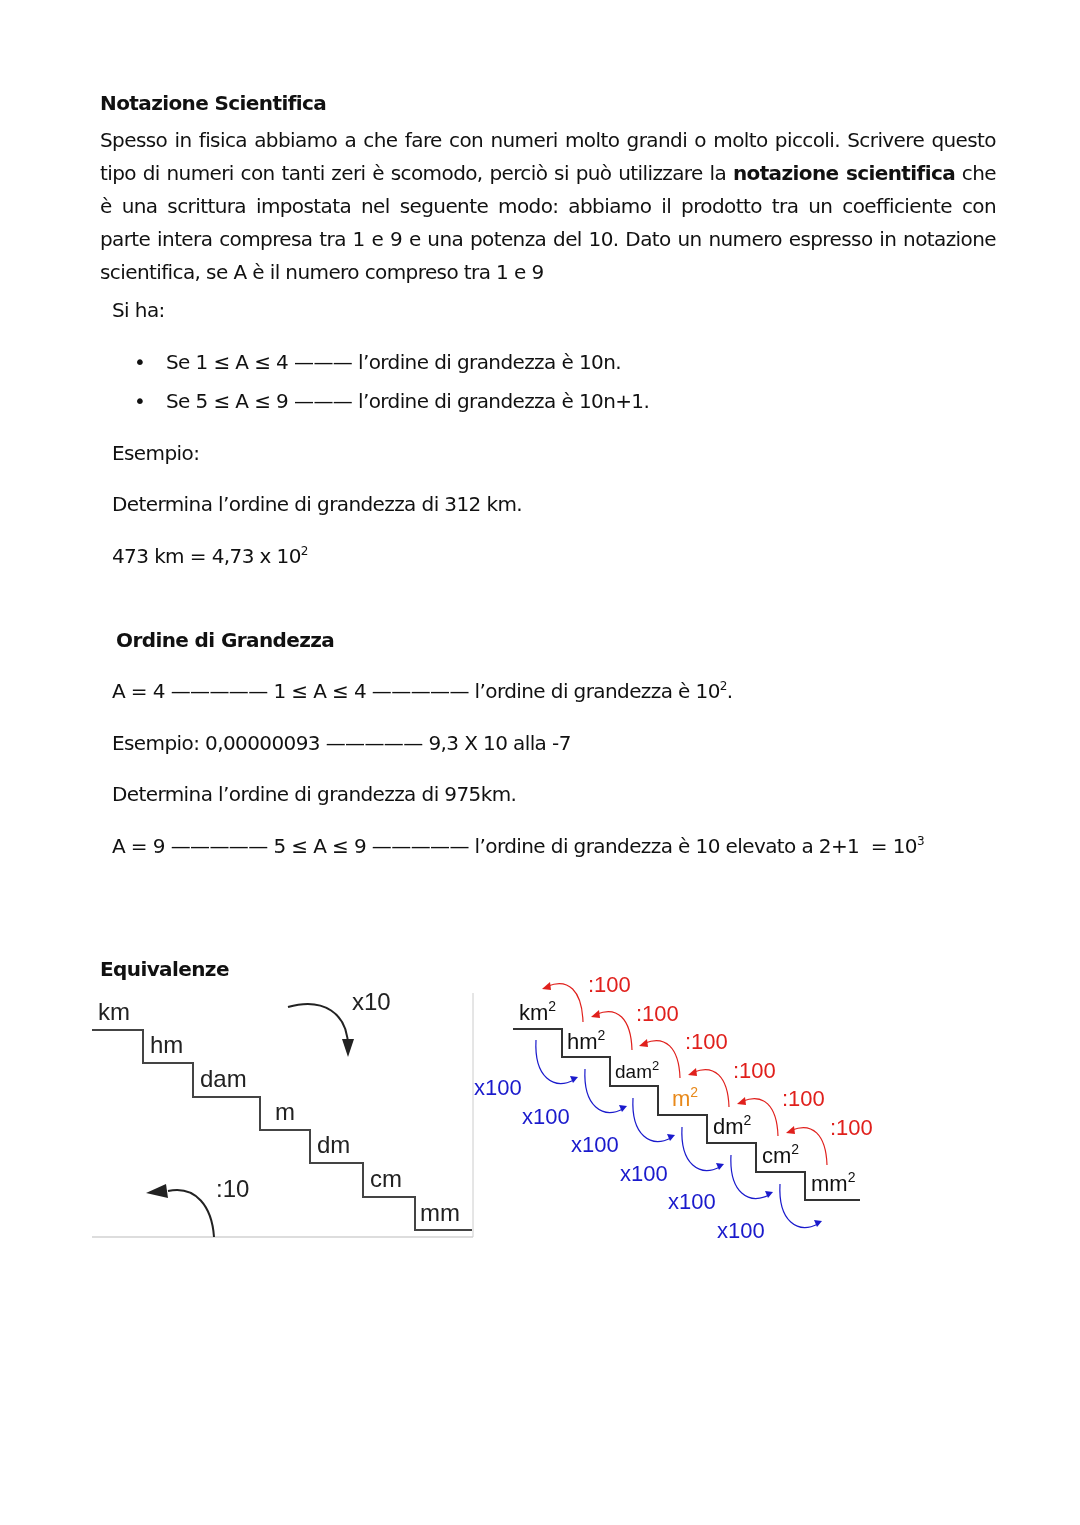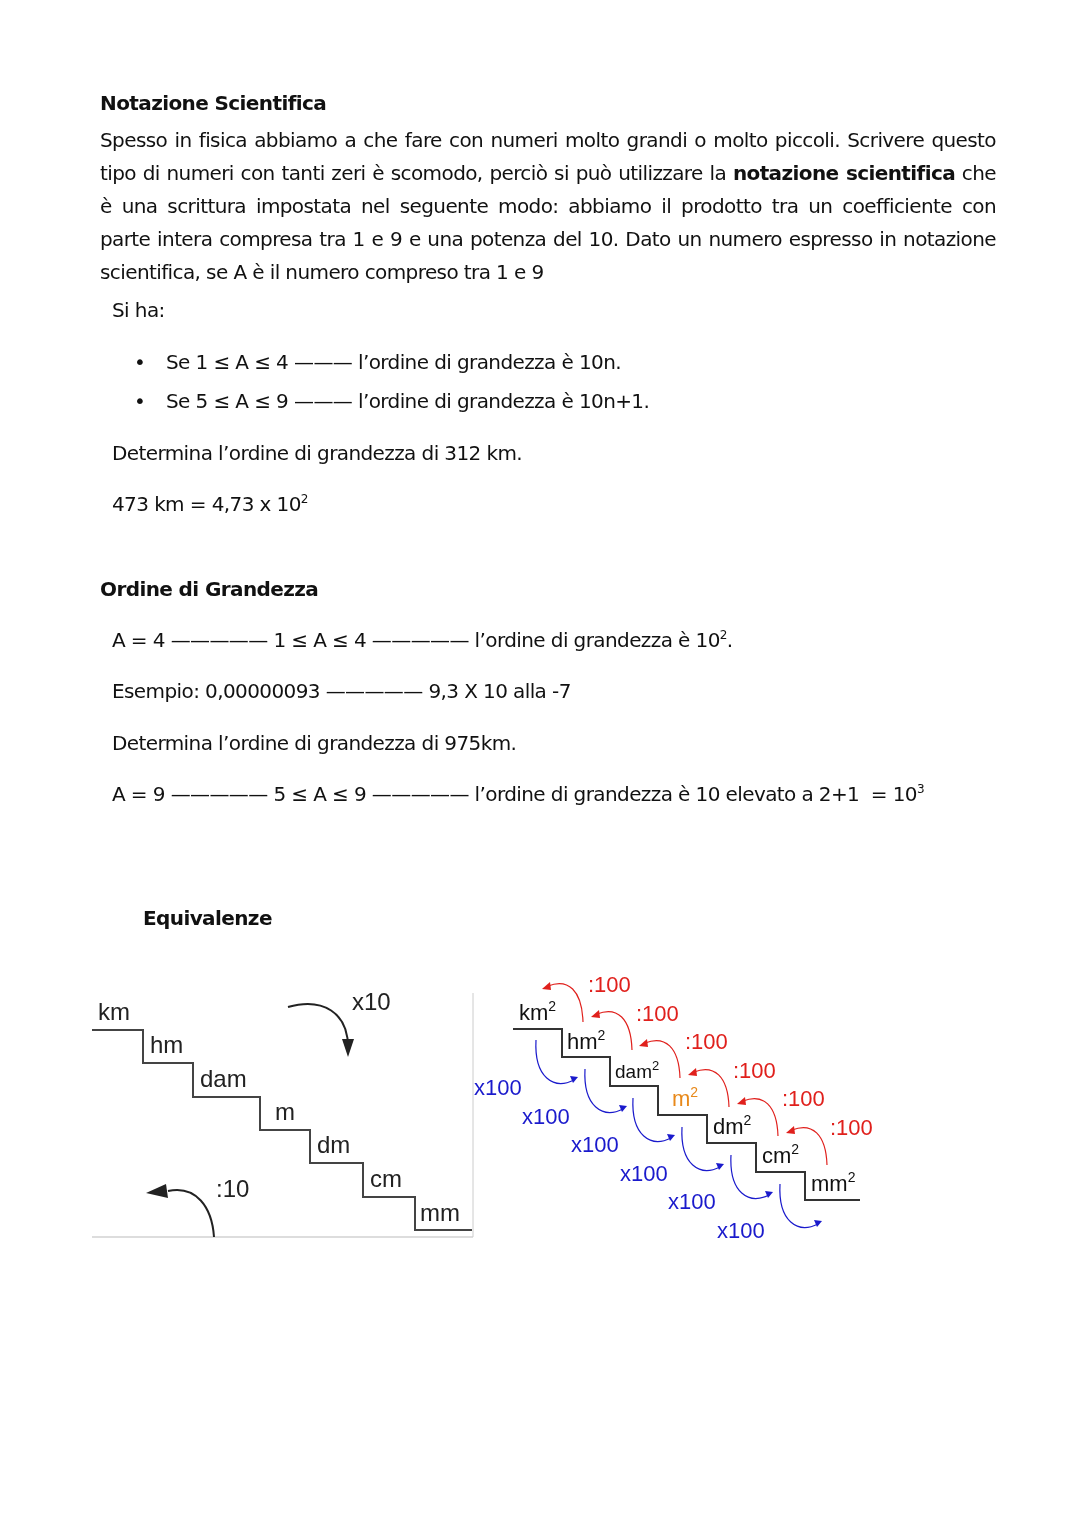--- a/index.html
+++ b/index.html
@@ -20,30 +20,31 @@
 </style>
 </head>
 <body>
 
 <div class="doc">
   <p class="h">Notazione Scientifica</p>
   <p class="p" style="margin-top:4px;"><span>Spesso in fisica abbiamo a che fare con numeri molto grandi o molto piccoli. Scrivere questo tipo di numeri con tanti zeri è scomodo, perciò si può utilizzare la </span><span class="b">notazione scientifica</span><span> che è una scrittura impostata nel seguente modo: abbiamo il prodotto tra un coefficiente con parte intera compresa tra 1 e 9 e una potenza del 10. Dato un numero espresso in notazione scientifica, se A è il numero compreso tra 1 e 9</span></p>
   <p class="line" style="margin-top:2px;">Si ha:</p>
   <p class="bul"><span class="dot">•</span><span class="txt">Se 1 ≤ A ≤ 4 ——— l’ordine di grandezza è 10n.</span></p>
   <p class="bul"><span class="dot">•</span><span class="txt">Se 5 ≤ A ≤ 9 ——— l’ordine di grandezza è 10n+1.</span></p>
+  <p class="line">Esempio:</p>
   <p class="line">Determina l’ordine di grandezza di 312 km.</p>
   <p class="line"><span>473 km = 4,73 x 10</span><sup>2</sup></p>
 
-  <p class="h" style="margin-top:44px;line-height:40px;">Ordine di Grandezza</p>
+  <p class="h" style="margin-top:44px;line-height:40px;margin-left:16px;">Ordine di Grandezza</p>
   <p class="line"><span>A = 4 ————— 1 ≤ A ≤ 4 ————— l’ordine di grandezza è 10</span><sup>2</sup><span>.</span></p>
   <p class="line">Esempio: 0,00000093 ————— 9,3 X 10 alla -7</p>
   <p class="line">Determina l’ordine di grandezza di 975km.</p>
   <p class="line"><span>A = 9 ————— 5 ≤ A ≤ 9 ————— l’ordine di grandezza è 10 elevato a 2+1  = 10</span><sup>3</sup></p>
 
-  <p class="h" style="margin-top:86px;margin-left:43px;">Equivalenze</p>
+  <p class="h" style="margin-top:86px;">Equivalenze</p>
 </div>
 
 <svg class="fig" style="left:88px;top:985px;" width="390" height="260" viewBox="0 0 390 260">
   <polyline points="4,45 55,45 55,78 105,78 105,112 172,112 172,145 222,145 222,178 275,178 275,212 327,212 327,245 384,245" fill="none" stroke="#444" stroke-width="2"></polyline>
   <line x1="4" y1="252" x2="385" y2="252" stroke="#bbb" stroke-width="1"></line>
   <line x1="385" y1="8" x2="385" y2="252" stroke="#ccc" stroke-width="1"></line>
   <text x="10" y="35" font-size="24" fill="#222">km</text>
   <text x="62" y="68" font-size="24" fill="#222">hm</text>
   <text x="112" y="102" font-size="24" fill="#222">dam</text>
   <text x="187" y="135" font-size="24" fill="#222">m</text>

